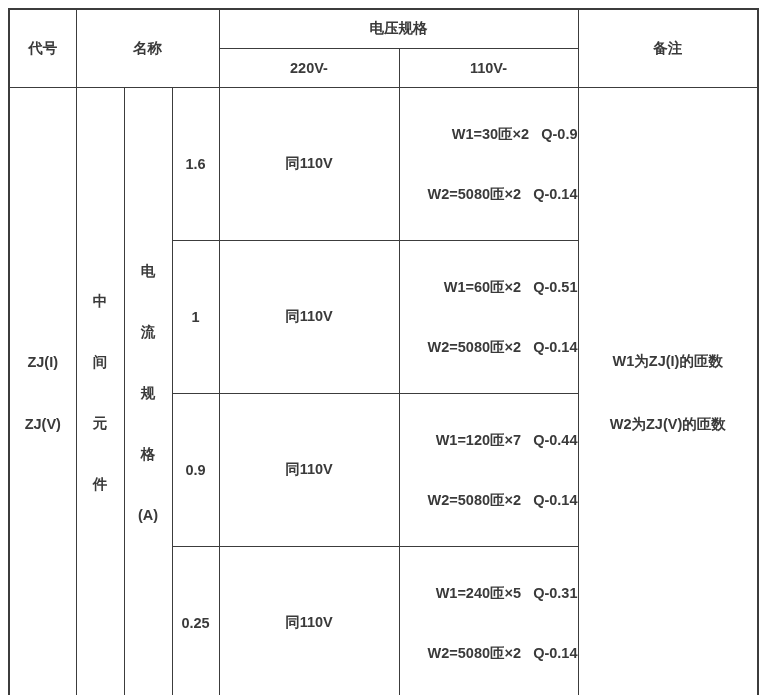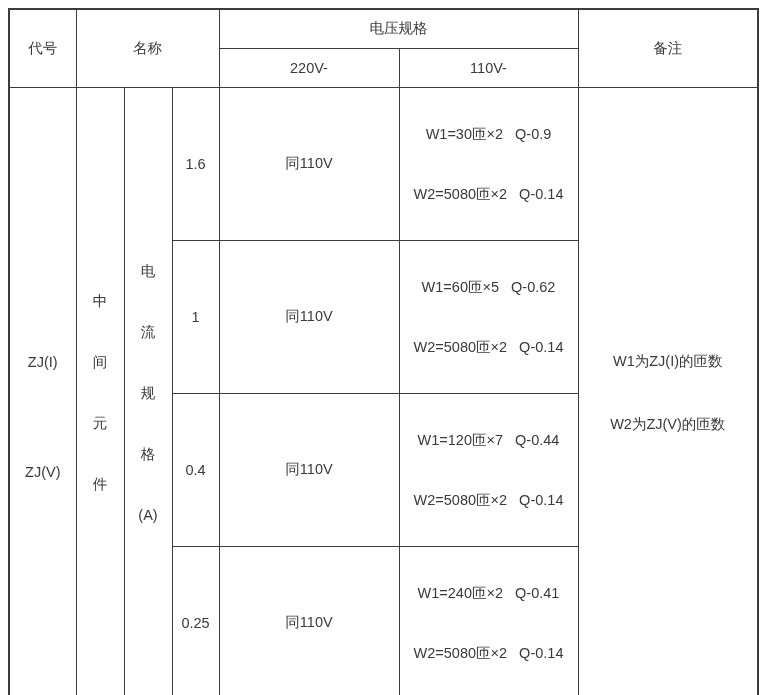--- a/index.html
+++ b/index.html
@@ -13,43 +13,43 @@
   .page { width: 764px; height: 695px; padding: 8px 7px 0 8px; }
 
   table.spec {
     border-collapse: collapse;
     table-layout: fixed;
     width: 749px;
     border: 2px solid #3c3c3c;
   }
   table.spec th, table.spec td {
     border: 1px solid #3c3c3c;
-    font-weight: normal;
+    font-weight: bold;
     font-size: 14.5px;
     text-align: center;
     vertical-align: middle;
     padding: 0;
     white-space: pre-wrap;
     color: #3a3a3a;
   }
   tr.hdr-row   { height: 39px; }
   tr.zj-row-0  { height: 73px; }
   tr.zj-row-1  { height: 72px; }
   tr.zj-row-2  { height: 78px; }
   tr.zj-row-3  { height: 77px; }
 
   
   td.vcell div { line-height: 29px; }
 
   
-  td.zj-code div { line-height: 30px; margin-top: 48px; }
+  td.zj-code div { line-height: 30px; }
 
   
   td.wcell { text-align: left; padding-left: 13px; }
-  td.wcell div { line-height: 28px; }
+  td.wcell div { line-height: 28px; text-align: right; }
 
   
   td.remark-zj { text-align: left; padding-left: 24px; }
   td.remark-zj div { line-height: 31px; text-align: center; }
 </style>
 </head>
 <body>
 
 <div class="page">
   <table class="spec">
@@ -102,36 +102,36 @@
         </td>
         <td rowspan="4" class="remark-zj">
           <div>W1为ZJ(I)的匝数</div>
           <div>W2为ZJ(V)的匝数</div>
         </td>
       </tr>
       <tr class="zj-row-1">
         <td>1</td>
         <td>同110V</td>
         <td class="wcell">
-          <div>W1=60匝×5   Q-0.62</div>
+          <div>W1=60匝×2   Q-0.51</div>
           <div>W2=5080匝×2   Q-0.14</div>
         </td>
       </tr>
       <tr class="zj-row-2">
-        <td>0.4</td>
+        <td>0.9</td>
         <td>同110V</td>
         <td class="wcell">
           <div>W1=120匝×7   Q-0.44</div>
           <div>W2=5080匝×2   Q-0.14</div>
         </td>
       </tr>
       <tr class="zj-row-3">
         <td>0.25</td>
         <td>同110V</td>
         <td class="wcell">
-          <div>W1=240匝×2   Q-0.41</div>
+          <div>W1=240匝×5   Q-0.31</div>
           <div>W2=5080匝×2   Q-0.14</div>
         </td>
       </tr>
 
     </tbody>
   </table>
 </div>
 
 </body></html>

